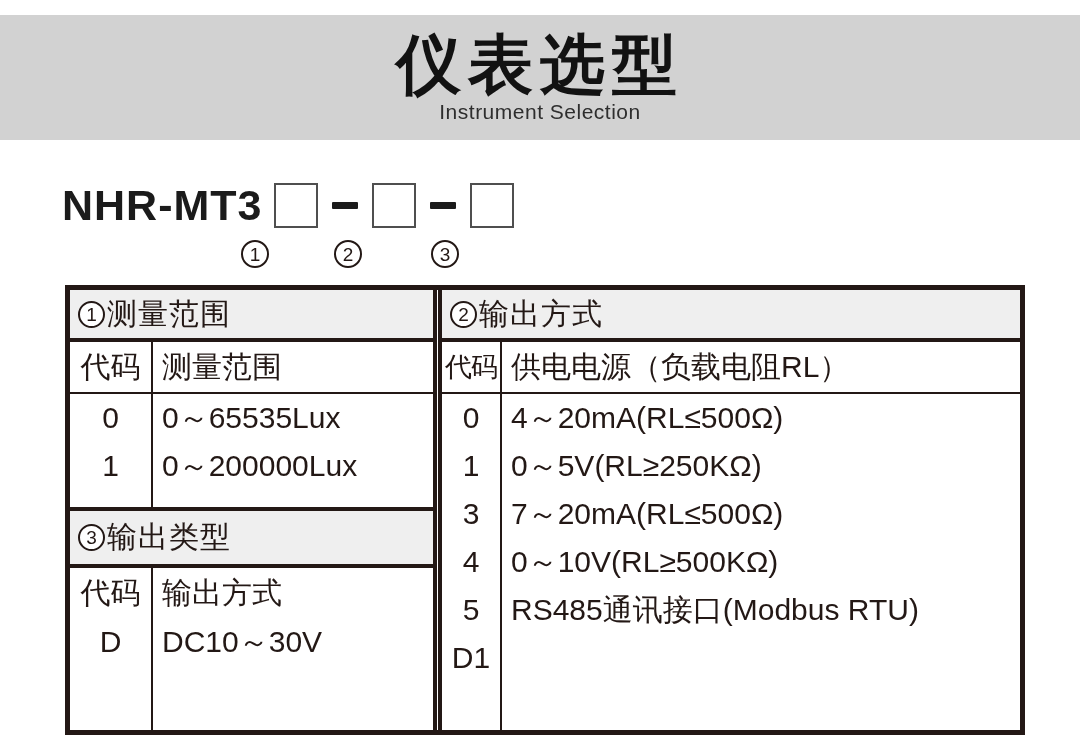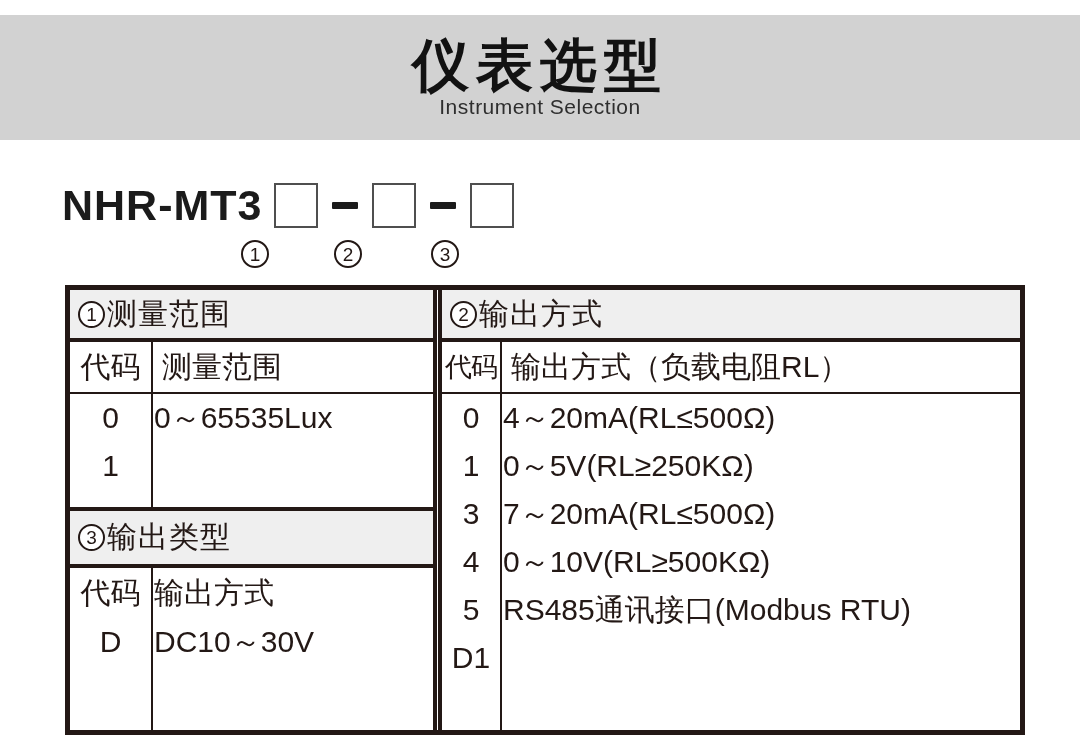--- a/index.html
+++ b/index.html
@@ -11,21 +11,21 @@
   }
   .page { position:relative; width:1080px; height:749px; background:#ffffff; }
 
   
   .banner {
     position:absolute; left:0; top:15px; width:1080px; height:125px;
     background:#d2d2d2;
     display:flex; flex-direction:column; align-items:center; justify-content:center;
   }
   .banner-title {
-    font-size:57px; font-weight:700; letter-spacing:7px; color:#121212; line-height:1.05;
+    font-size:65px; font-weight:700; letter-spacing:7px; color:#121212; line-height:1.05;
   }
   .banner-subtitle {
     font-size:21px; color:#2e2e2e; letter-spacing:0.5px;
   }
 
   
   .model-line {
     position:absolute; left:62px; top:180px; height:50px;
     display:flex; align-items:center;
   }
@@ -82,21 +82,21 @@
   .sec-body .code-col {
     display:flex; flex-direction:column; border-right:2px solid #231815;
   }
   .sec-body .val-col { flex:1; display:flex; flex-direction:column; }
   .half-left  .code-col { width:83px; }
   .half-right .code-col { width:60px; }
   .cell {
     height:48px; display:flex; align-items:center; font-size:30px; flex:none;
   }
   .code-col .cell { justify-content:center; }
-  .val-col  .cell { padding-left:1px; }
+  .val-col  .cell { padding-left:9px; }
 
   .sec1-body { height:113px; }
   .power-header { border-top:4px solid #231815; height:61px; }
   .sec3-body { flex:1; }
   .sec3-body .cell-h { height:50px; }
   .out-body { flex:1; }
 </style>
 </head>
 <body>
 
@@ -135,20 +135,21 @@
         <div class="val-h">测量范围</div>
       </div>
 
       <div class="sec-body sec1-body">
         <div class="code-col">
           <div class="cell">0</div>
           <div class="cell">1</div>
         </div>
         <div class="val-col">
           <div class="cell">0～65535Lux</div>
+          <div class="cell">0～200000Lux</div>
         </div>
       </div>
 
       <div class="sec-header power-header">
         <span class="circ">3</span>
         <span class="sec-title">输出类型</span>
       </div>
 
       <div class="sec-body sec3-body">
         <div class="code-col">
@@ -167,21 +168,21 @@
 
     <div class="half-right">
 
       <div class="sec-header">
         <span class="circ">2</span>
         <span class="sec-title">输出方式</span>
       </div>
 
       <div class="cols-row">
         <div class="code-h">代码</div>
-        <div class="val-h">输出方式（负载电阻RL）</div>
+        <div class="val-h">供电电源（负载电阻RL）</div>
       </div>
 
       <div class="sec-body out-body">
         <div class="code-col">
           <div class="cell">0</div>
           <div class="cell">1</div>
           <div class="cell">3</div>
           <div class="cell">4</div>
           <div class="cell">5</div>
           <div class="cell">D1</div>

